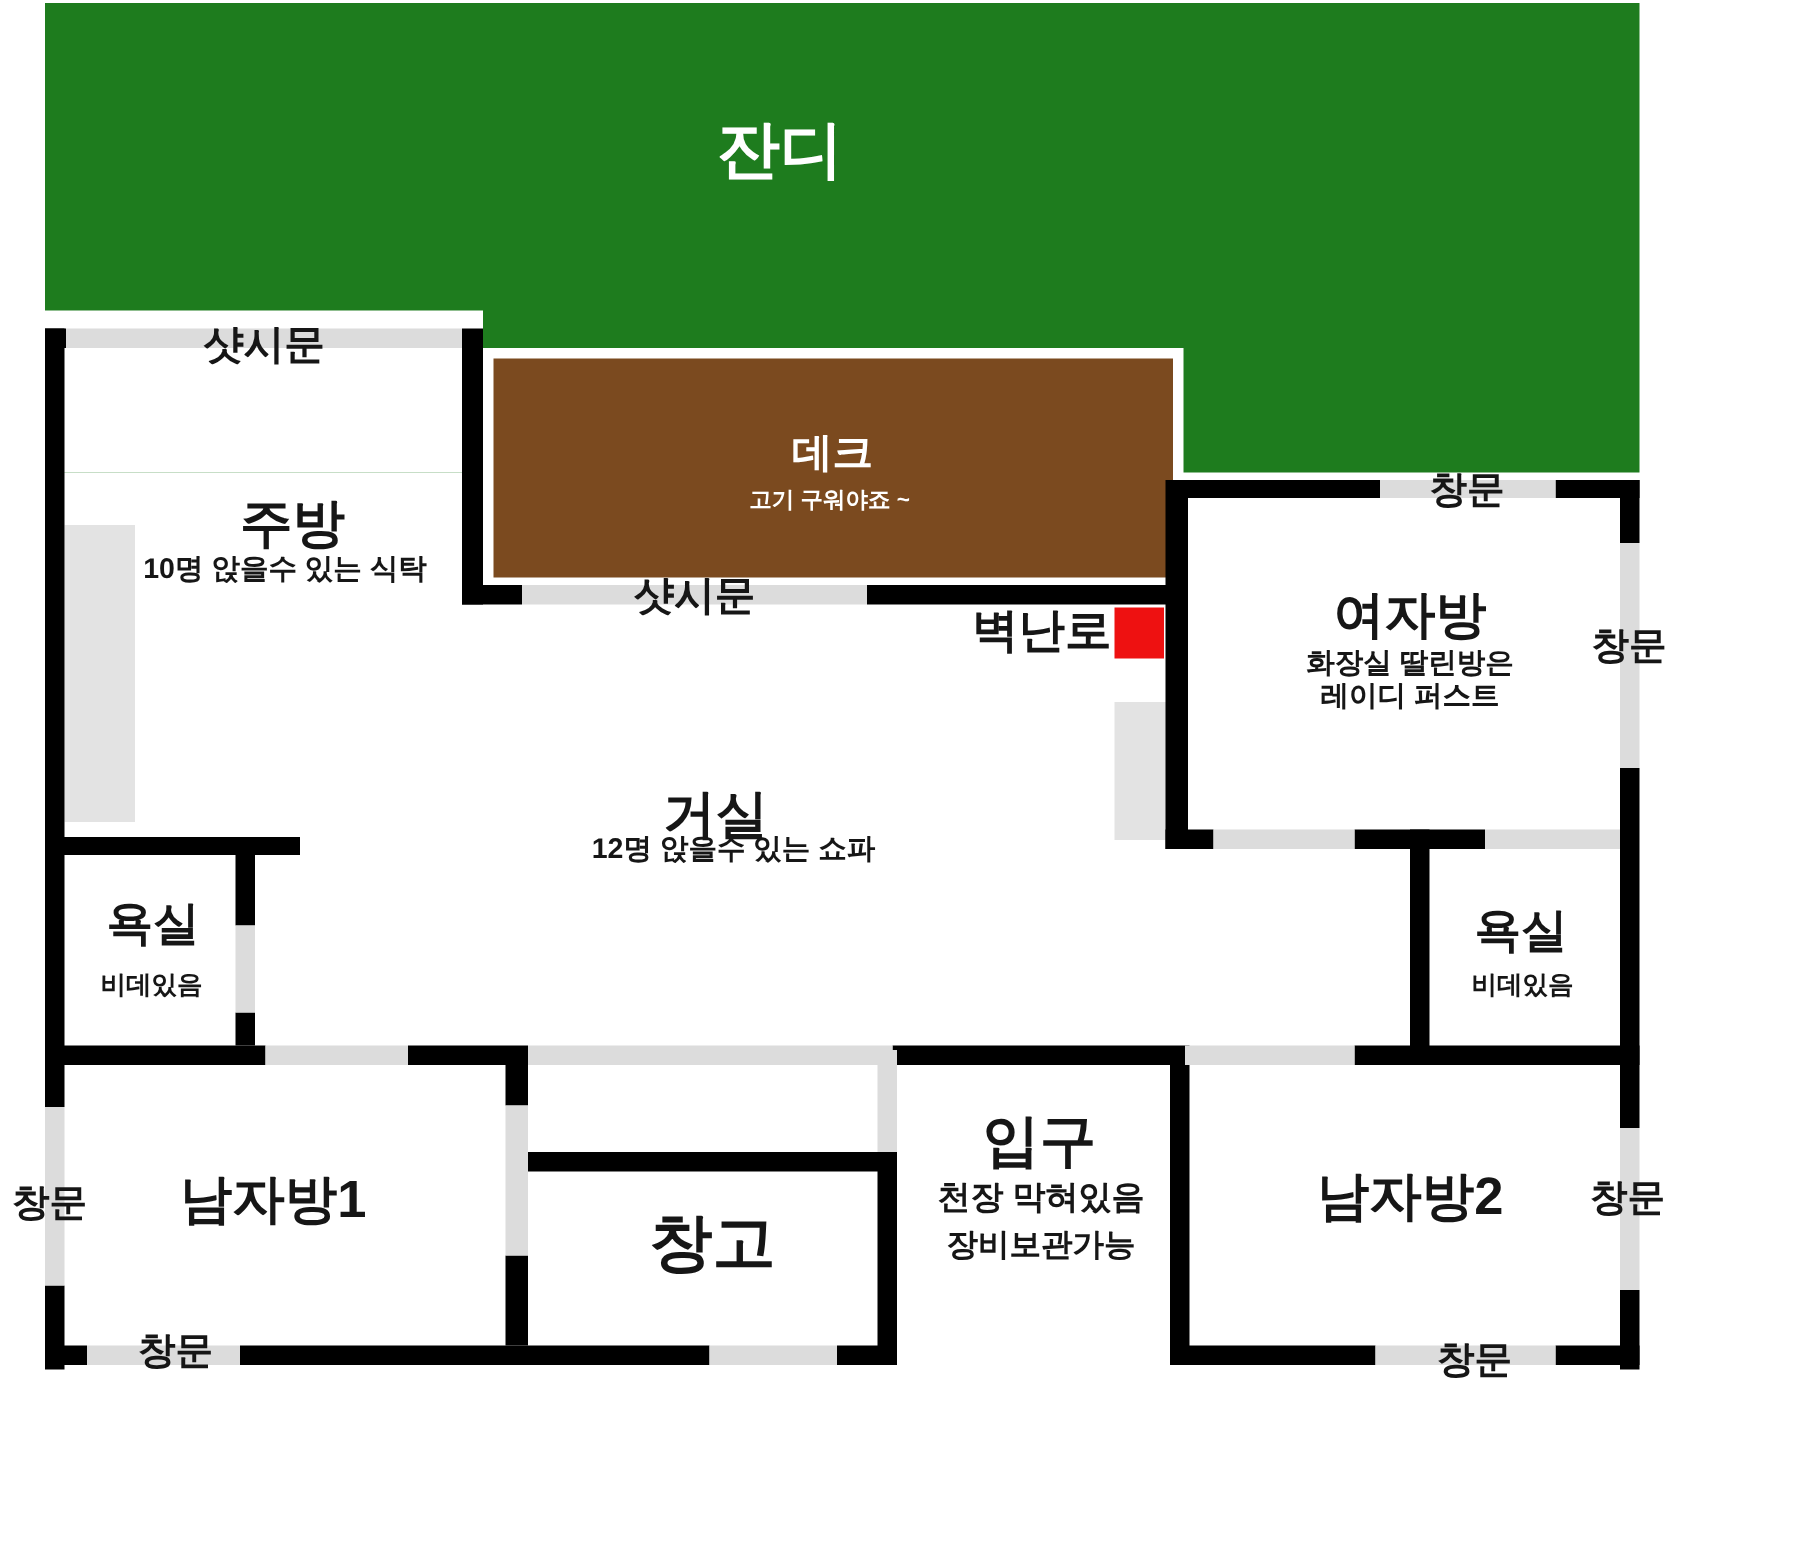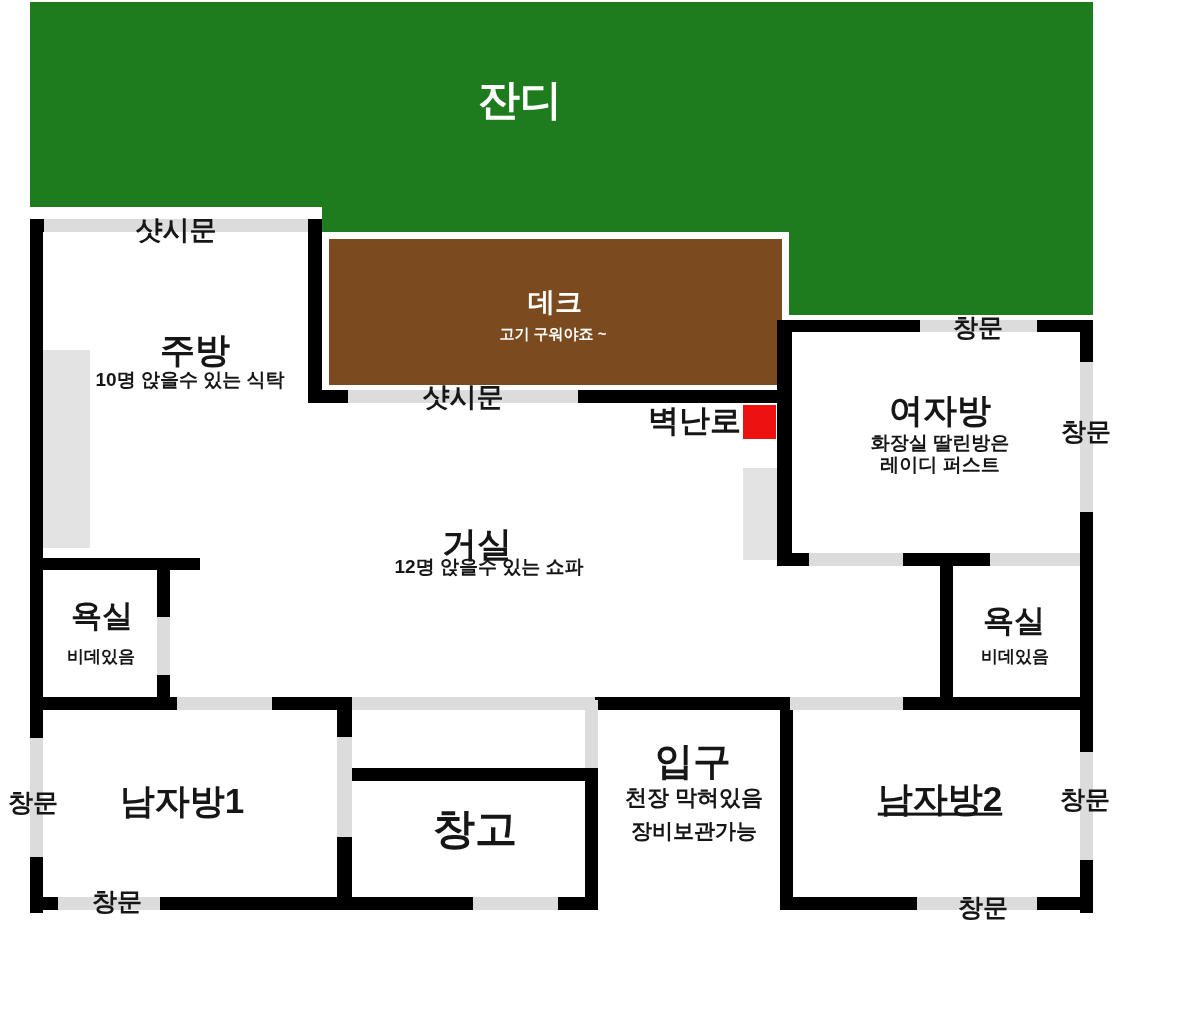--- a/index.html
+++ b/index.html
@@ -109,21 +109,21 @@
   <div class="label" style="left:1014px;top:621px;font-size:31px;">욕실</div>
   <div class="label" style="left:1015px;top:657px;font-size:17px;">비데있음</div>
 
   <div class="label" style="left:182px;top:801px;font-size:35px;">남자방1</div>
   <div class="label" style="left:475px;top:829px;font-size:42px;">창고</div>
 
   <div class="label" style="left:693px;top:762px;font-size:38px;">입구</div>
   <div class="label" style="left:694px;top:831px;font-size:21px;">장비보관가능</div>
   <div class="label" style="left:694px;top:798px;font-size:22px;">천장 막혀있음</div>
 
-  <div class="label" style="left:940px;top:799px;font-size:35px;text-decoration:underline;">남자방2</div>
+  <div class="label" style="left:940px;top:799px;font-size:35px;">남자방2</div>
 
   <div class="label" style="left:978px;top:327px;font-size:25px;">창문</div>
   <div class="label" style="left:1086px;top:431px;font-size:25px;">창문</div>
   <div class="label" style="left:33px;top:802px;font-size:25px;">창문</div>
   <div class="label" style="left:117px;top:901px;font-size:25px;">창문</div>
   <div class="label" style="left:1085px;top:799px;font-size:25px;">창문</div>
   <div class="label" style="left:983px;top:907px;font-size:25px;">창문</div>
 
 </div>
 

